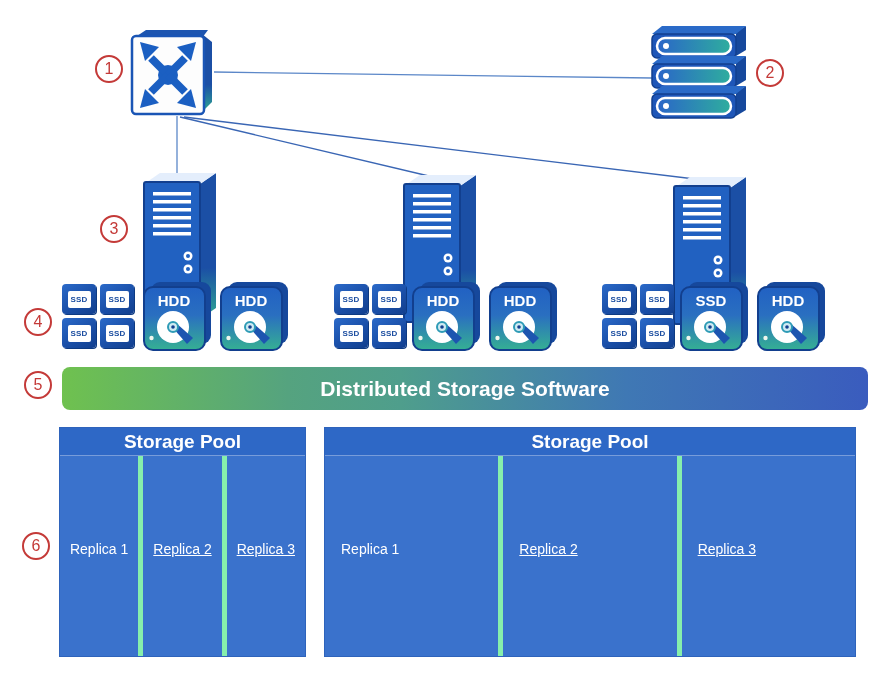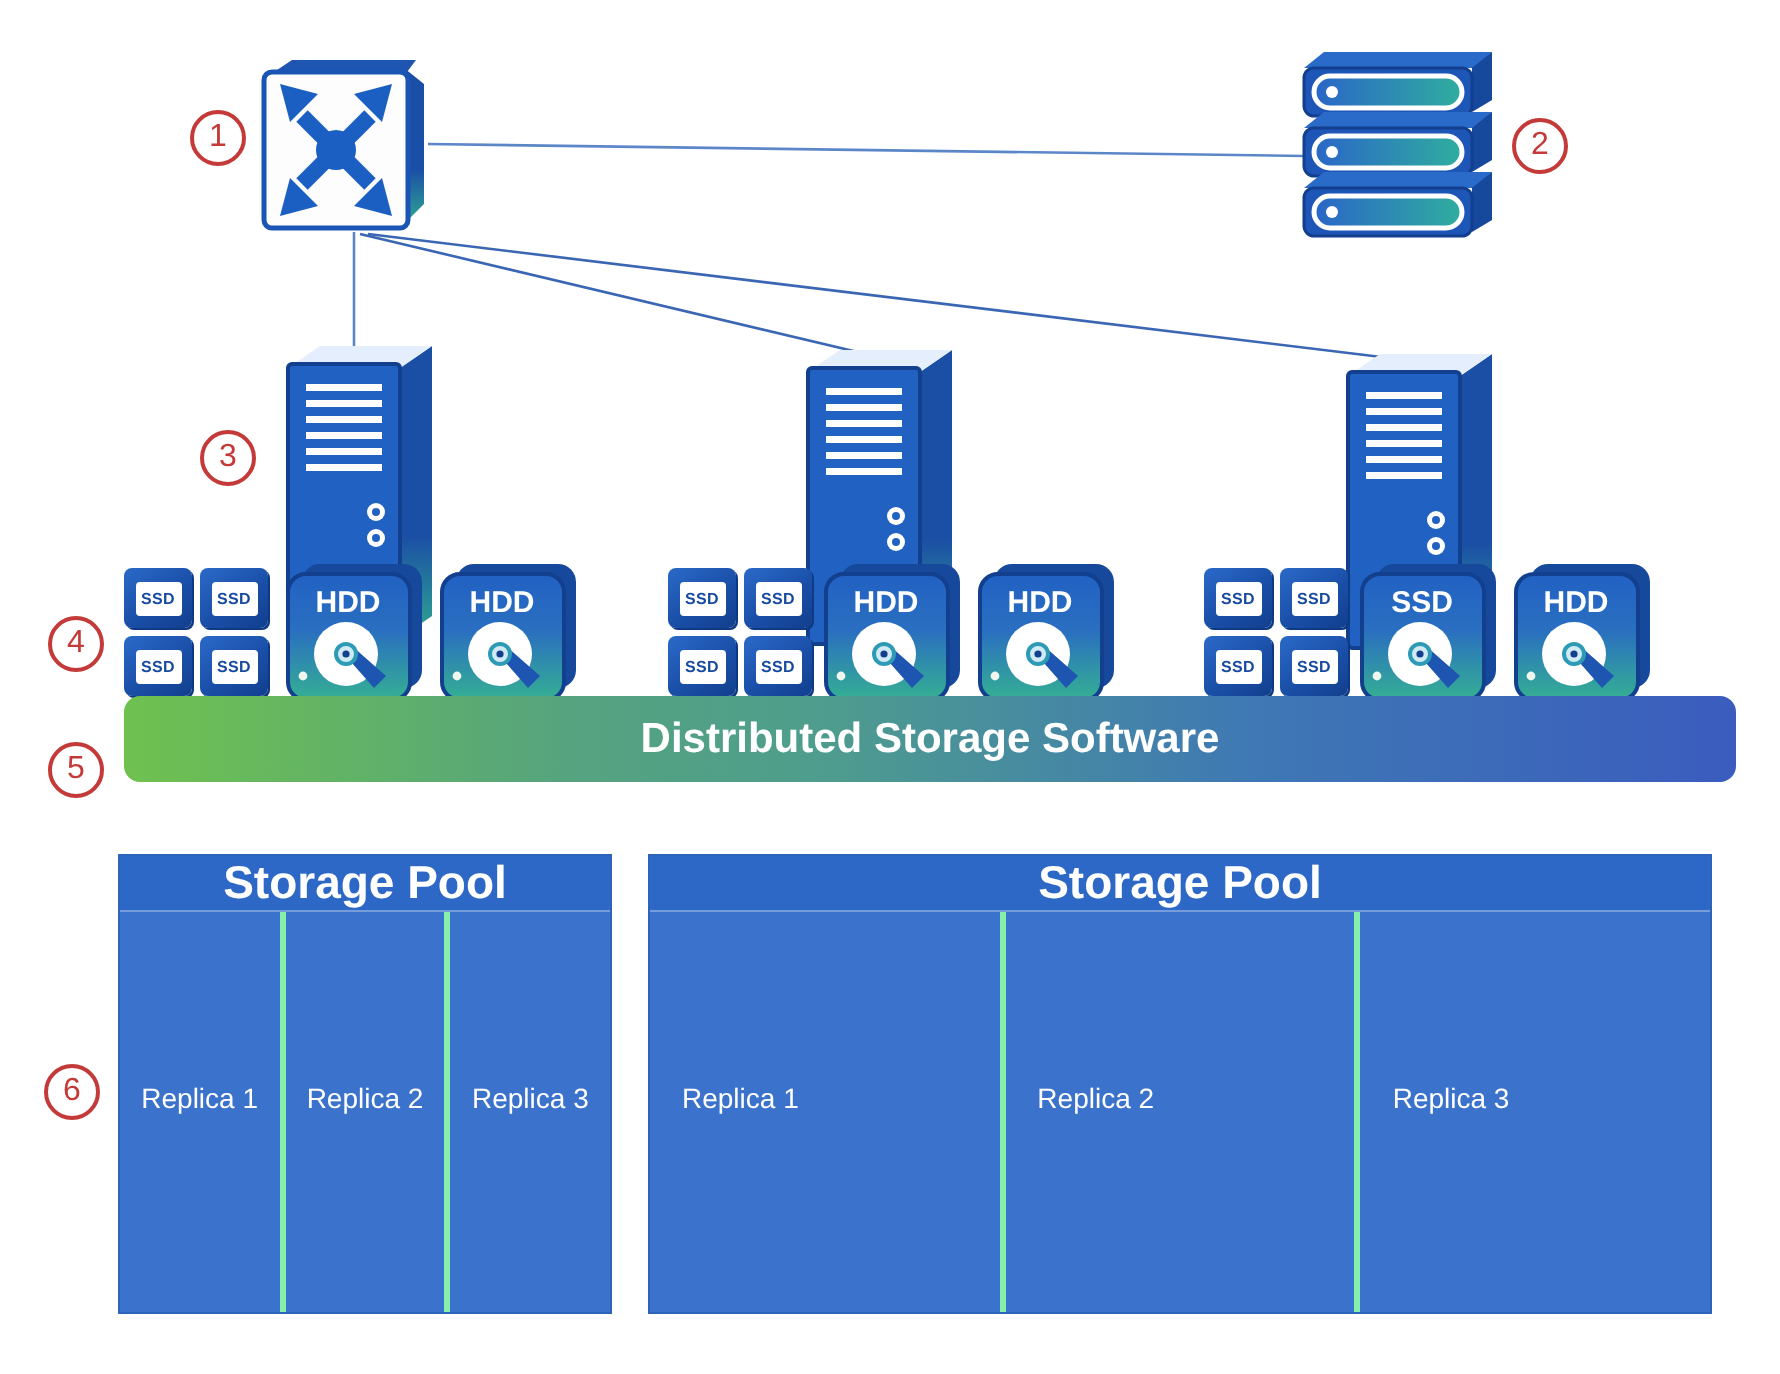--- a/index.html
+++ b/index.html
@@ -24,37 +24,37 @@
     border-radius:4px;display:flex;align-items:center;justify-content:center;
     box-shadow:1px 1px 0 #0d3a82;
   }
   .chip-face{
     background:#ffffff;width:23px;height:17px;border-radius:2px;
     display:flex;align-items:center;justify-content:center;
     font-size:8px;font-weight:bold;color:#174a9e;letter-spacing:.2px;
   }
   
   .banner{
-    left:62px;top:348px;width:806px;height:43px;border-radius:8px;z-index:2;
+    left:62px;top:367px;width:806px;height:43px;border-radius:8px;z-index:2;
     background:linear-gradient(90deg,#6fc14f 0%,#55a37f 28%,#4f9e8c 42%,#3f78b4 70%,#3a5cbe 100%);
     color:#ffffff;font-size:21px;font-weight:bold;text-align:center;line-height:43px;
   }
   
   .pool{
     top:428px;height:228px;background:#3a72cc;z-index:2;
     display:flex;flex-direction:column;box-shadow:0 0 0 1px #2e63bb;
   }
   .pool-title{
     height:27px;line-height:27px;text-align:center;color:#ffffff;
-    font-size:23px;font-weight:bold;background:#2e68c6;
+    font-size:19px;font-weight:bold;background:#2e68c6;
     border-bottom:1px solid rgba(255,255,255,.35);
   }
   .pool-body{flex:1;display:flex;}
   .pool-col{flex:1;padding-top:85px;box-sizing:border-box;color:#ffffff;font-size:14px;}
-  .pool-col + .pool-col{border-left:3px solid #86efac;}
+  .pool-col + .pool-col{border-left:5px solid #86efac;text-decoration:underline;}
   .pool-left .pool-col{text-align:center;}
   .pool-right .pool-col{padding-left:16px;}
 </style>
 </head>
 <body>
 
 <div class="canvas">
 
   <svg width="0" height="0" style="position:absolute">
     <defs>

